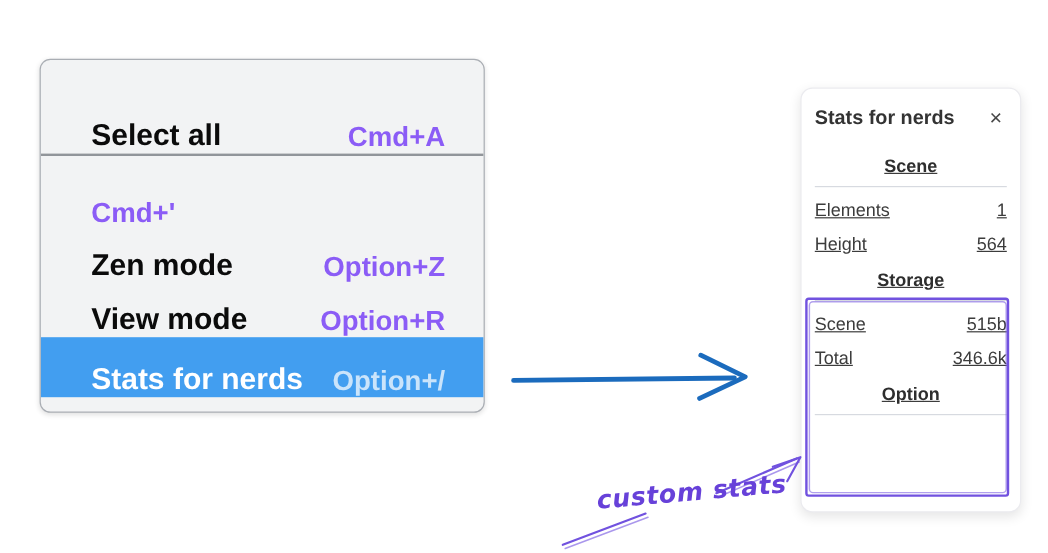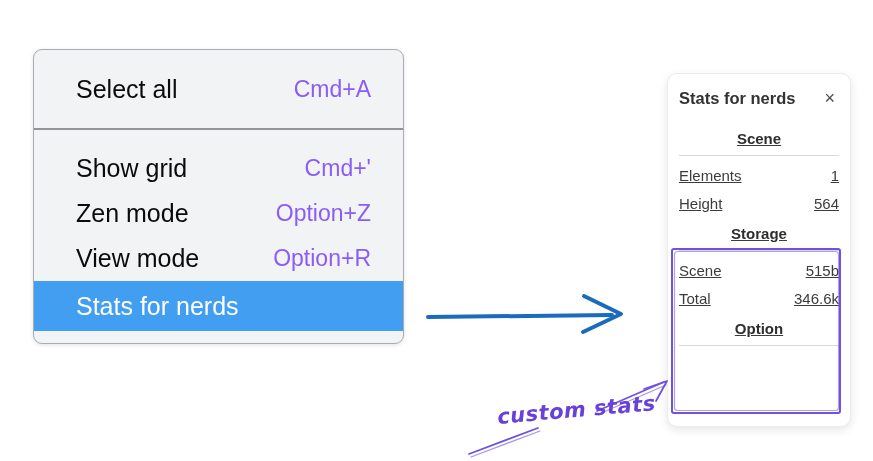--- a/index.html
+++ b/index.html
@@ -9,22 +9,22 @@
     background:#ffffff; font-family:"Liberation Sans", sans-serif;
   }
 
   
   .menu {
     position:absolute; left:33px; top:49px; width:371px; height:295px;
     background:#f2f3f4; border:1.5px solid #a9adb3; border-radius:9px;
     box-shadow:0 1px 4px rgba(0,0,0,0.12); overflow:hidden;
   }
   .menu-row {
-    display:flex; align-items:center; justify-content:space-between;
-    padding:0 32px 0 42px; color:#0b0b0b; font-size:25px;
+    display:flex; align-items:flex-end; justify-content:space-between;
+    padding:0 32px 0 42px; color:#0b0b0b; font-size:25px;font-weight:bold;
   }
   .menu-row .shortcut { color:#8b5cf6; font-size:23px; }
   .row-selectall { height:78px; }
   .menu-divider { border-top:2px solid #91959a; }
   .menu-group { padding-top:16px; padding-bottom:10px; }
   .row-small { height:45px; }
   .row-highlight { height:50px; background:#429ef0; color:#ffffff; }
   .row-highlight .shortcut { color:rgba(255,255,255,0.72); }
 
   
@@ -71,33 +71,33 @@
 <div class="canvas">
 
   <div class="menu">
     <div class="menu-row row-selectall">
       <span>Select all</span>
       <span class="shortcut">Cmd+A</span>
     </div>
     <div class="menu-divider"></div>
     <div class="menu-group">
       <div class="menu-row row-small">
-        <span>Show grid</span>
         <span class="shortcut">Cmd+'</span>
       </div>
       <div class="menu-row row-small">
         <span>Zen mode</span>
         <span class="shortcut">Option+Z</span>
       </div>
       <div class="menu-row row-small">
         <span>View mode</span>
         <span class="shortcut">Option+R</span>
       </div>
       <div class="menu-row row-highlight">
         <span>Stats for nerds</span>
+        <span class="shortcut">Option+/</span>
       </div>
     </div>
   </div>
 
   <div class="panel">
     <div class="panel-header">
       <span class="panel-title">Stats for nerds</span>
       <button class="close-btn">×</button>
     </div>
     <div class="panel-body">

